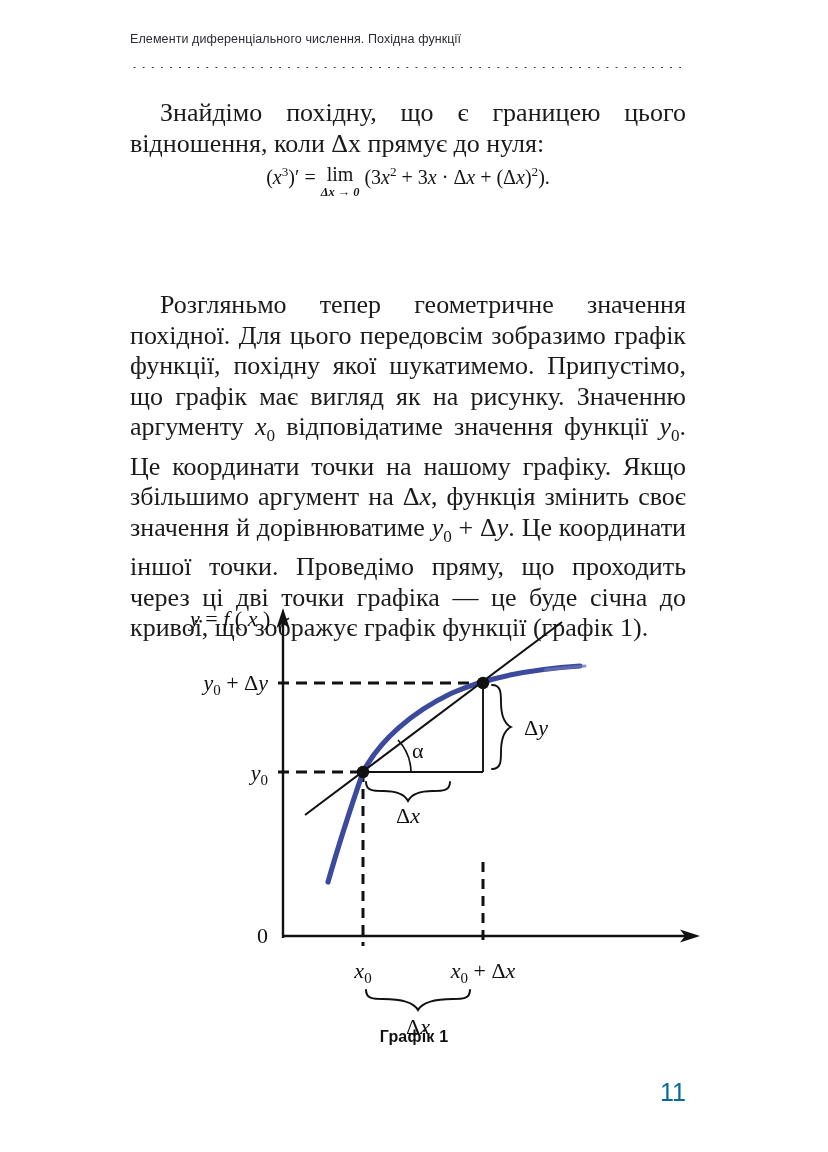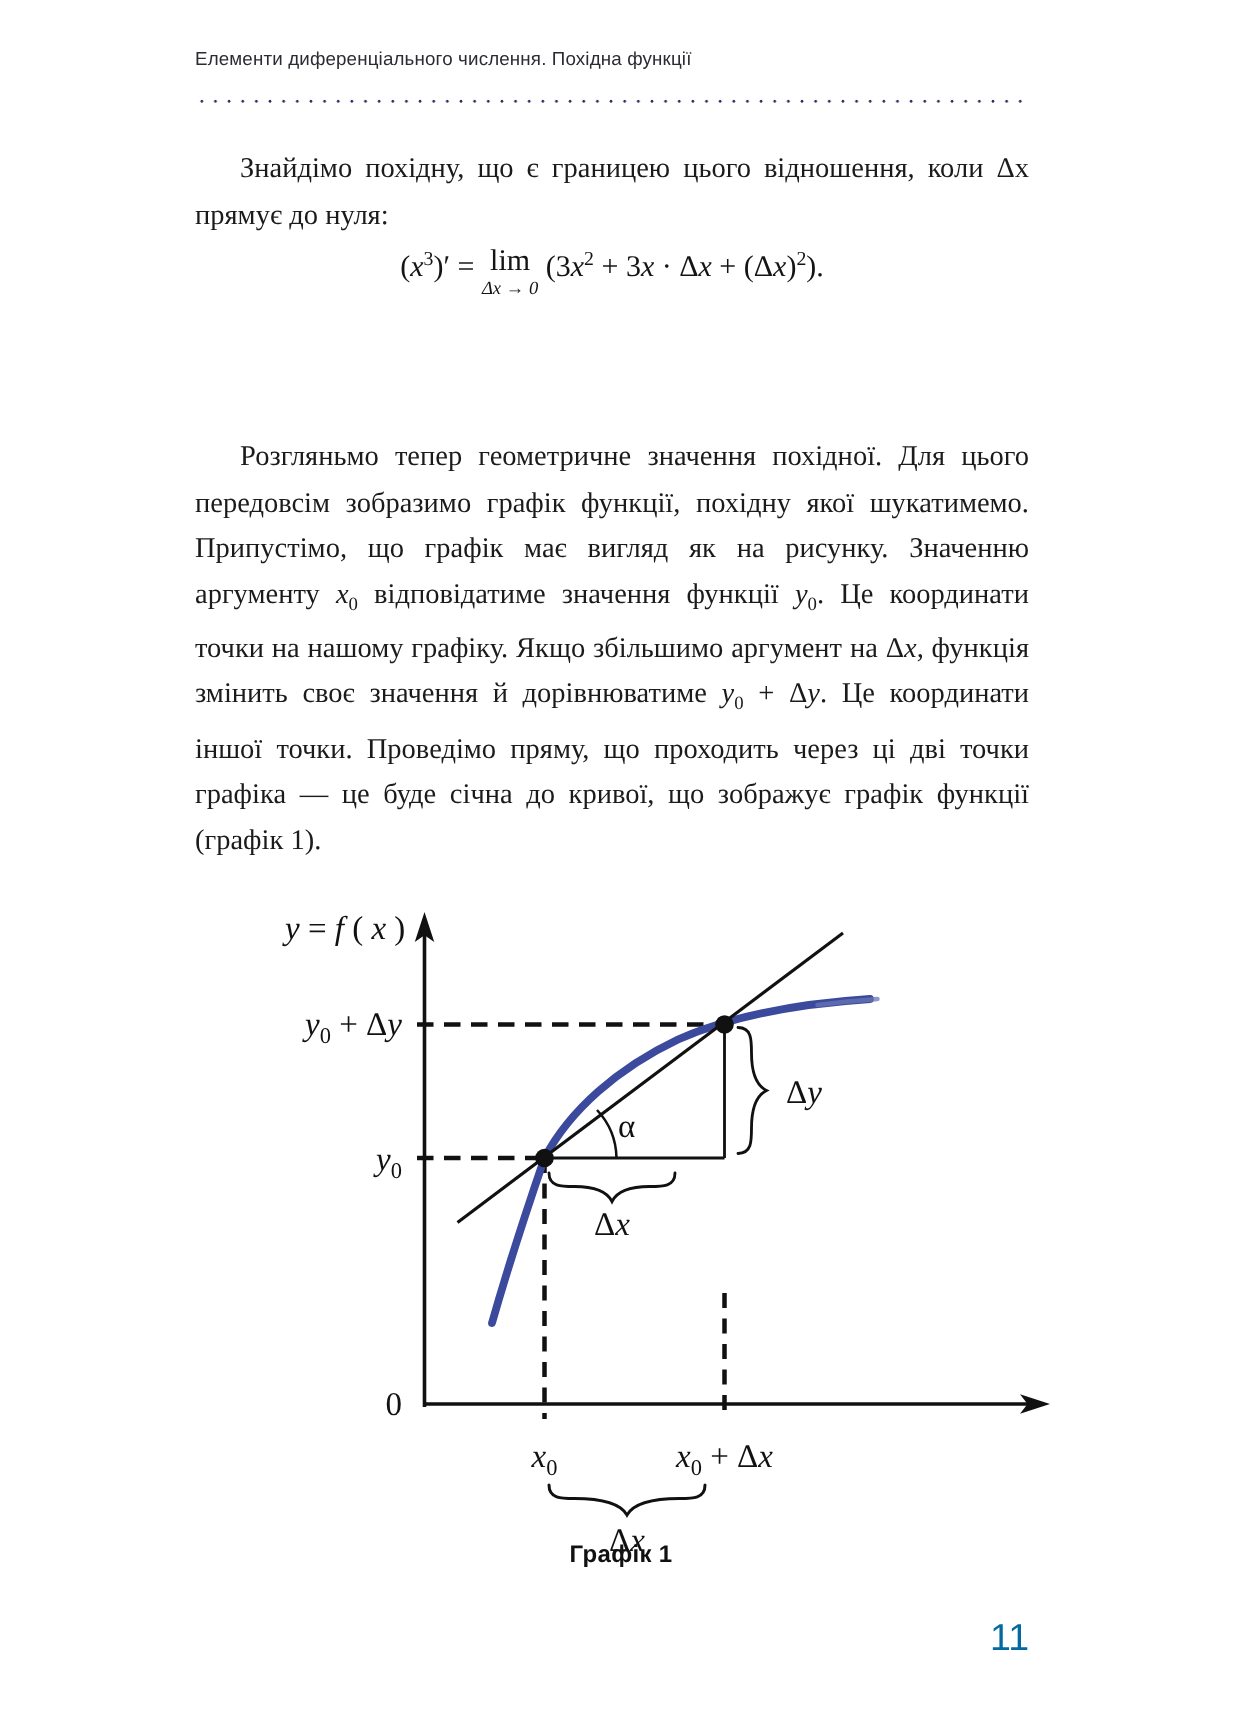--- a/index.html
+++ b/index.html
@@ -43,21 +43,21 @@
     background-size: 9.1px 3px;
     background-repeat: repeat-x;
     background-position: 0 50%;
   }
 
   
   .body-text {
     position: absolute;
     left: 130px;
     width: 556px;
-    font-size: 19px;
+    font-size: 26px;
     line-height: 30.5px;
     text-align: justify;
     text-justify: inter-word;
     color: #1b1b1b;
   }
   .body-text .indent { display: inline-block; width: 30px; }
 
   #para-1 { top: 98px; }
   #para-2 { top: 219px; }
   #para-3 { top: 290px; }
@@ -87,20 +87,21 @@
     top: 2px;
   }
   .limwrap .op { display: block; font-style: normal; line-height: 1; }
   .limwrap .under {
     display: block;
     font-size: 0.62em;
     line-height: 1.15;
     font-style: italic;
     white-space: nowrap;
     margin-top: 1px;
+    font-weight: bold;
   }
 
   
   #figure {
     position: absolute;
     left: 0;
     top: 590px;
     width: 660px;
     height: 470px;
     margin-left: 40px;

